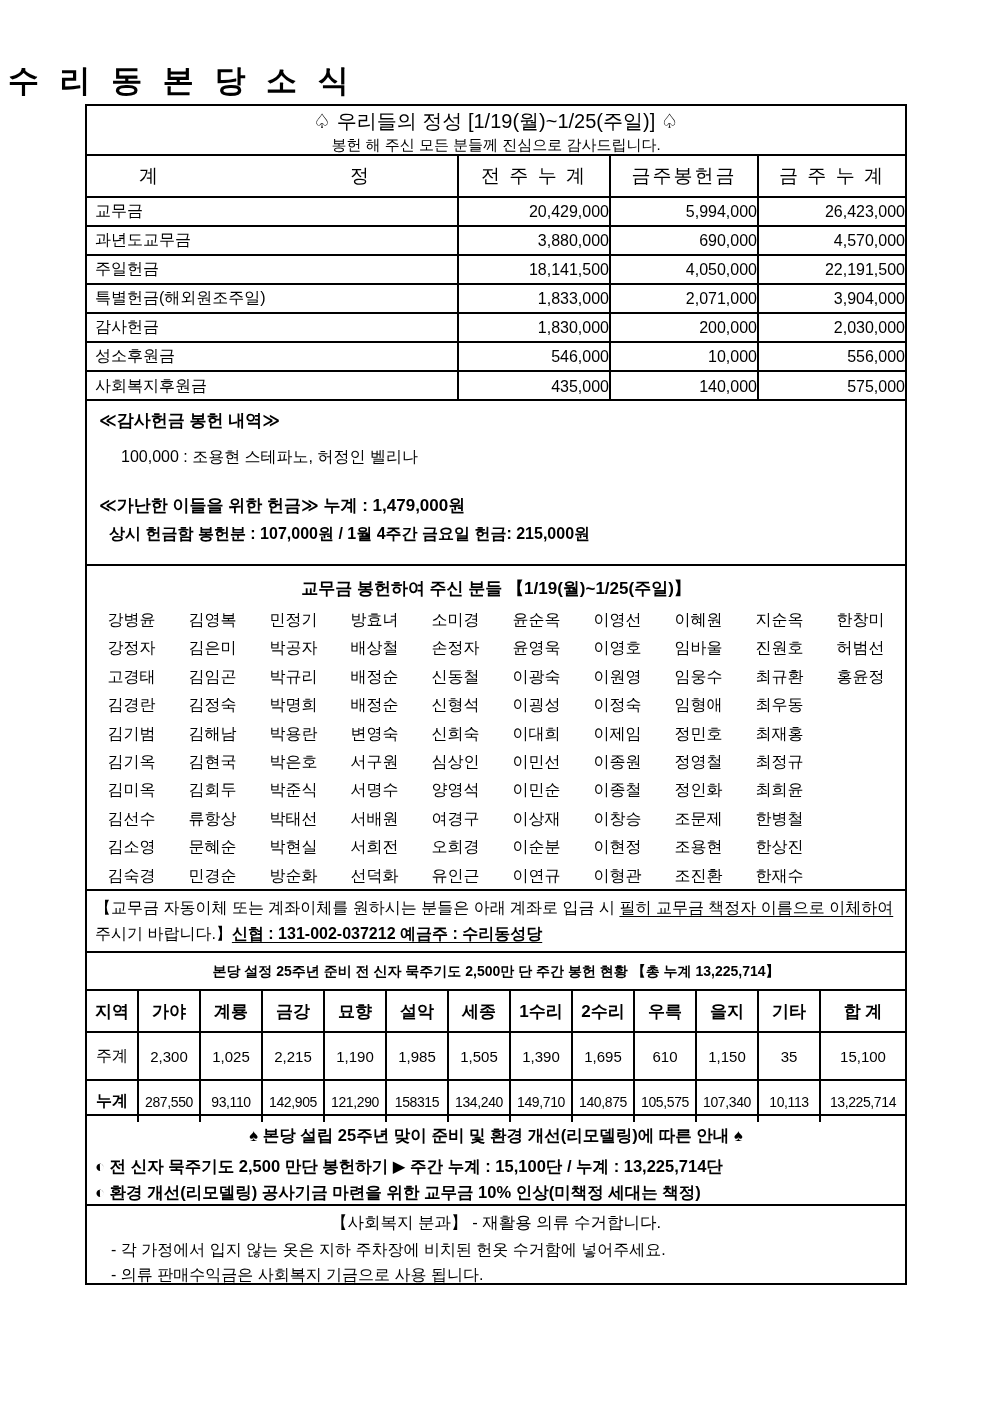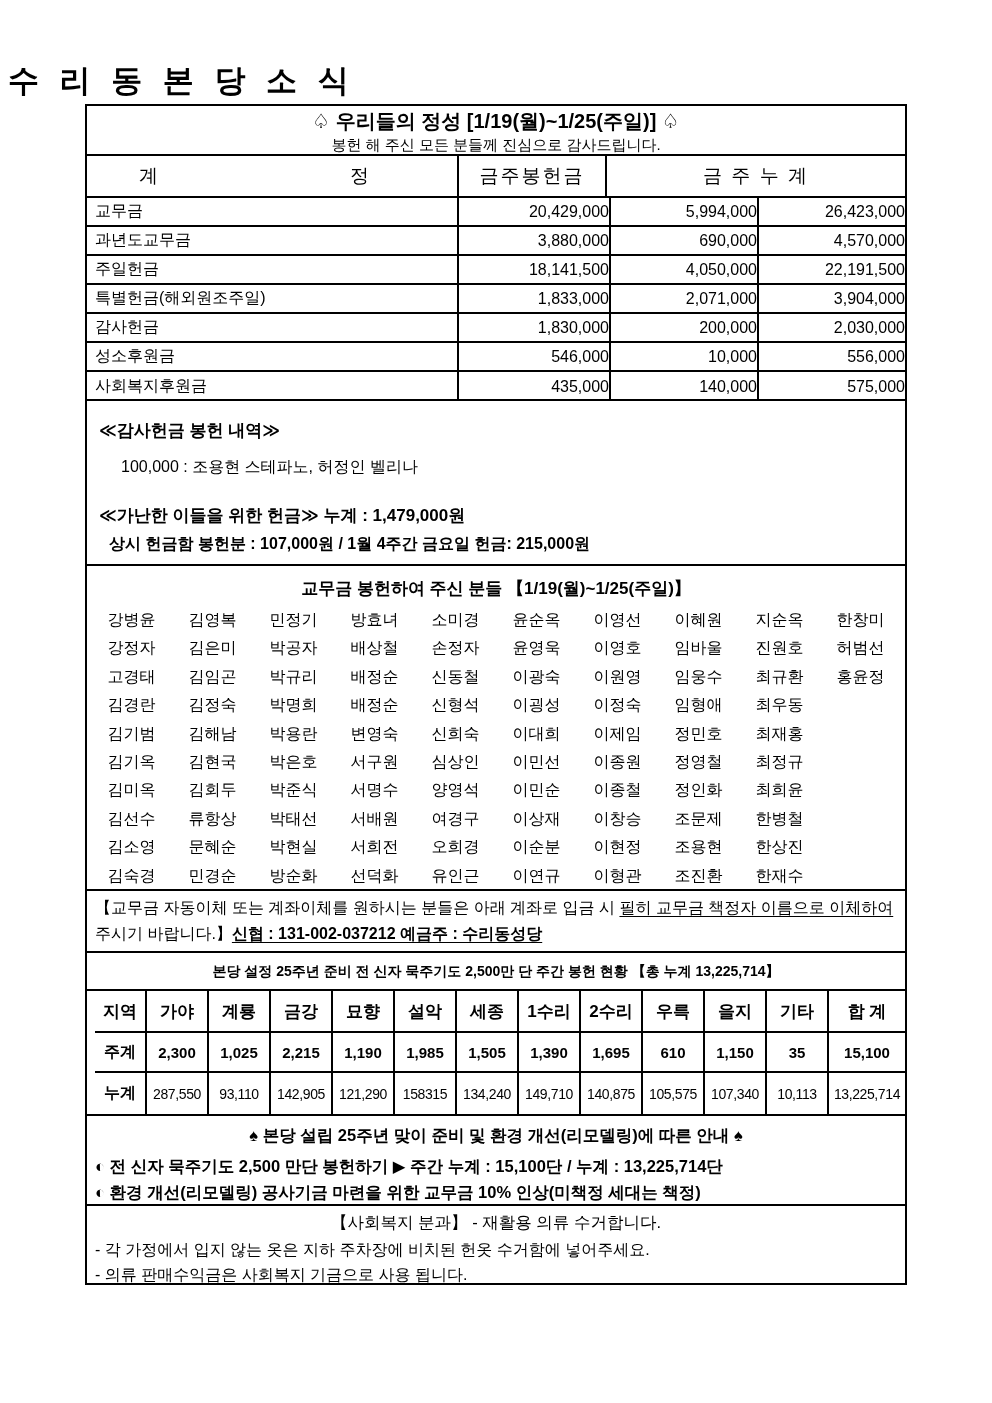--- a/index.html
+++ b/index.html
@@ -15,21 +15,21 @@
   }
   .outer {
     position:absolute; top:104px; left:85px; width:822px; height:1181px;
     border:2px solid #000;
   }
   .sec { border-bottom:2px solid #000; }
   .sec:last-child { border-bottom:none; }
 
   
   .sec-head { height:50px; text-align:center; }
-  .sec-head .h1 { font-size:20px; font-weight:bold; line-height:27px; padding-top:2px; }
+  .sec-head .h1 { font-size:20px; font-weight:normal; line-height:27px; padding-top:2px; }
   .sec-head .h2 { font-size:15px; line-height:19px; }
 
   
   .otable { height:245px; }
   .orow { display:flex; height:29px; border-bottom:2px solid #000; }
   .orow:last-child { border-bottom:none; }
   .orow.ohead { height:42px; font-size:19px; }
   .oc { border-left:2px solid #000; display:flex; align-items:center; }
   .oc:first-child { border-left:none; }
   .oc.c1 { width:370px; }
@@ -38,84 +38,85 @@
   .oc.c4 { flex:1; }
   .ohead .oc { justify-content:center; letter-spacing:2px; }
   .ohead .oc.c1 { justify-content:space-between; padding:0 88px 0 52px; letter-spacing:0; }
   .oc.label { font-size:16px; padding-left:8px; }
   .oc.num { font-size:16px; justify-content:flex-end; }
 
   
   .sec-thanks { height:165px; padding-left:12px; }
   .t-h { font-size:17px; font-weight:bold; }
   .t-line { font-size:16px; }
-  .th1 { padding-top:18px; }
+  .th1 { padding-top:8px; }
   .tl1 { padding-top:15px; padding-left:22px; }
   .th2 { padding-top:26px; }
   .tl2 { padding-top:7px; padding-left:10px;font-weight:bold; }
 
   
   .sec-donors { height:325px; }
   .d-title { text-align:center; font-size:17px; font-weight:bold; padding-top:11px; height:40px; }
   .d-grid { display:grid; grid-template-columns:repeat(10,1fr); grid-auto-rows:28.4px; padding:0 4px; }
   .dcell { font-size:16px; text-align:center; line-height:28px; }
 
   
   .sec-notice { height:62px; font-size:16px; line-height:26px; padding:4px 8px 0 8px; }
   .sec-notice u { text-underline-offset:3px; }
   .acct { font-weight:bold; }
 
   
   .sec-rtitle { height:38px; text-align:center; font-size:14px; font-weight:bold; line-height:37px; }
 
   
   .rtable { height:125px; }
-  .rrow { display:flex; border-bottom:2px solid #000;margin-left:8px; }
+  .rrow { display:flex; border-bottom:2px solid #000; }
   .rrow:last-child { border-bottom:none; }
   .rrow .rc { border-left:2px solid #000; display:flex; align-items:center; justify-content:center; }
   .rrow .rc:first-child { border-left:none; }
   .rc.rc0 { width:50px; }
   .rc.mid { width:62px; }
   .rc.rlast { flex:1; }
   .rhead { height:42px; font-size:17px; font-weight:bold; }
-  .rweek { height:40px; font-size:15px;font-weight:bold; }
+  .rweek { height:48px; font-size:15px; }
   .rcum  { height:41px; font-size:14px; letter-spacing:-0.4px; }
   .rweek .rc0 { font-size:16px; }
   .rcum .rc0 { font-size:16px; font-weight:bold; letter-spacing:0; }
 
   
   .sec-ann { height:90px; }
   .a-title { text-align:center; font-size:16.5px; font-weight:bold; padding-top:9px; }
   .a-item { font-size:16.5px; font-weight:bold; padding-left:8px; line-height:26px; }
   .a-item:nth-of-type(2) { padding-top:6px; }
 
   
   .sec-welf { height:80px; }
   .w-title { text-align:center; font-size:16.5px; font-weight:normal; padding-top:6px; }
-  .w-line { font-size:16px; padding-left:8px; line-height:25px; }
+  .w-line { font-size:16px; padding-left:24px; line-height:25px; }
   .w-line:nth-of-type(2) { padding-top:3px; }
 </style>
 </head>
 <body>
 
 <div class="doc-title">수 리 동 본 당 소 식</div>
 
 <div class="outer">
 
   <div class="sec sec-head">
     <div class="h1">♤ 우리들의 정성 [1/19(월)~1/25(주일)] ♤</div>
     <div class="h2">봉헌 해 주신 모든 분들께 진심으로 감사드립니다.</div>
   </div>
 
   <div class="sec otable">
     <div class="orow ohead">
       <div class="oc c1">
         <span>계</span>
         <span>정</span>
       </div>
+      <div class="oc c2">전 주 누 계</div>
       <div class="oc c3">금주봉헌금</div>
       <div class="oc c4">금 주 누 계</div>
     </div>
     <div>
         <div class="orow">
           <div class="oc c1 label">교무금</div>
           <div class="oc c2 num">20,429,000</div>
           <div class="oc c3 num">5,994,000</div>
           <div class="oc c4 num">26,423,000</div>
         </div>

